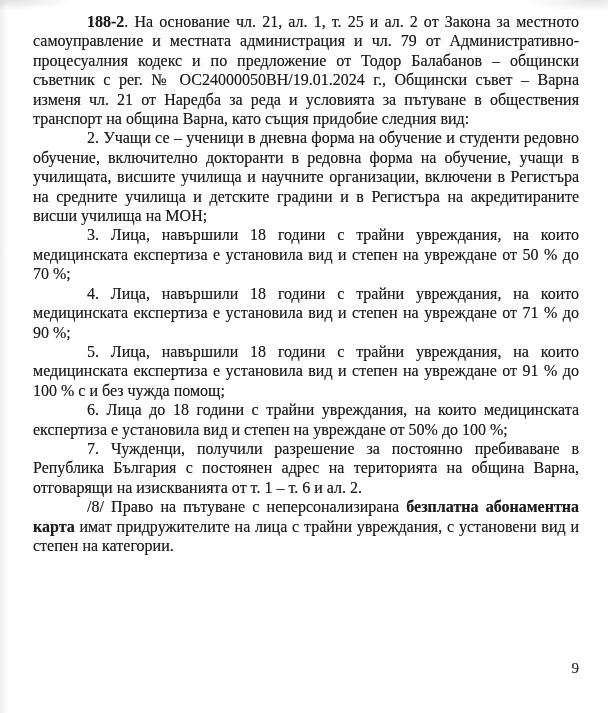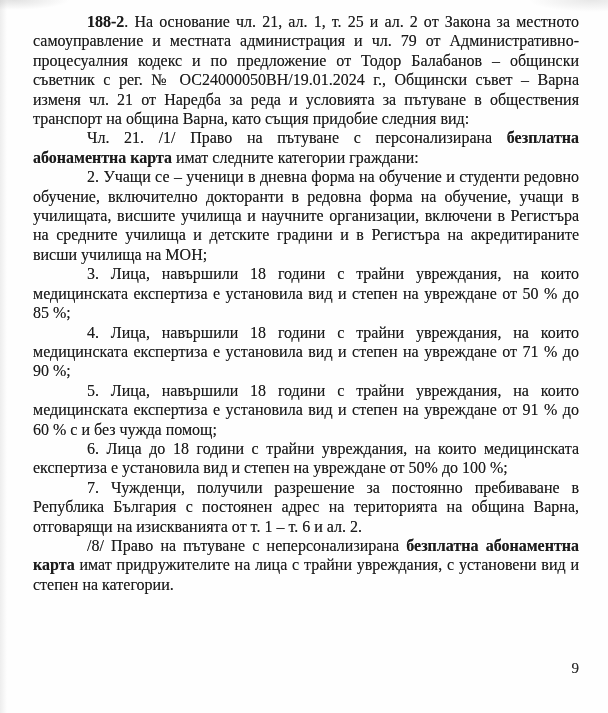--- a/index.html
+++ b/index.html
@@ -70,30 +70,29 @@
 <div class="page">
 
   <div class="scan-edge-left"></div>
   <div class="scan-smudge-top-left"></div>
   <div class="scan-smudge-top-right"></div>
 
   <div class="doc">
 
     <p class="para"><span class="b">188-2</span><span>. На основание чл. 21, ал. 1, т. 25 и ал. 2 от Закона за местното самоуправление и местната администрация и чл. 79 от Административно-процесуалния кодекс и по предложение от Тодор Балабанов – общински съветник с рег. № ОС24000050ВН/19.01.2024 г., Общински съвет – Варна изменя чл. 21 от Наредба за реда и условията за пътуване в обществения транспорт на община Варна, като същия придобие следния вид:</span></p>
 
-    <p class="para"><span>Чл. 21. /1/ Право на пътуване с персонализирана </span><span class="b">безплатна абонаментна карта</span><span> имат следните категории граждани:</span></p>
 
 
     <p class="para"><span>2. Учащи се – ученици в дневна форма на обучение и студенти редовно обучение, включително докторанти в редовна форма на обучение, учащи в училищата, висшите училища и научните организации, включени в Регистъра на средните училища и детските градини и в Регистъра на акредитираните висши училища на МОН;</span></p>
 
-    <p class="para"><span>3. Лица, навършили 18 години с трайни увреждания, на които медицинската експертиза е установила вид и степен на увреждане от 50 % до 85 %;</span></p>
+    <p class="para"><span>3. Лица, навършили 18 години с трайни увреждания, на които медицинската експертиза е установила вид и степен на увреждане от 50 % до 70 %;</span></p>
 
     <p class="para"><span>4. Лица, навършили 18 години с трайни увреждания, на които медицинската експертиза е установила вид и степен на увреждане от 71 % до 90 %;</span></p>
 
-    <p class="para"><span>5. Лица, навършили 18 години с трайни увреждания, на които медицинската експертиза е установила вид и степен на увреждане от 91 % до 60 % с и без чужда помощ;</span></p>
+    <p class="para"><span>5. Лица, навършили 18 години с трайни увреждания, на които медицинската експертиза е установила вид и степен на увреждане от 91 % до 100 % с и без чужда помощ;</span></p>
 
     <p class="para"><span>6. Лица до 18 години с трайни увреждания, на които медицинската експертиза е установила вид и степен на увреждане от 50% до 100 %;</span></p>
 
     <p class="para"><span>7. Чужденци, получили разрешение за постоянно пребиваване в Република България с постоянен адрес на територията на община Варна, отговарящи на изискванията от т. 1 – т. 6 и ал. 2.</span></p>
 
     <p class="para"><span>/8/ Право на пътуване с неперсонализирана </span><span class="b">безплатна абонаментна карта</span><span> имат придружителите на лица с трайни увреждания, с установени вид и степен на категории.</span></p>
 
   </div>
 
   <div class="pagenum">9</div>

